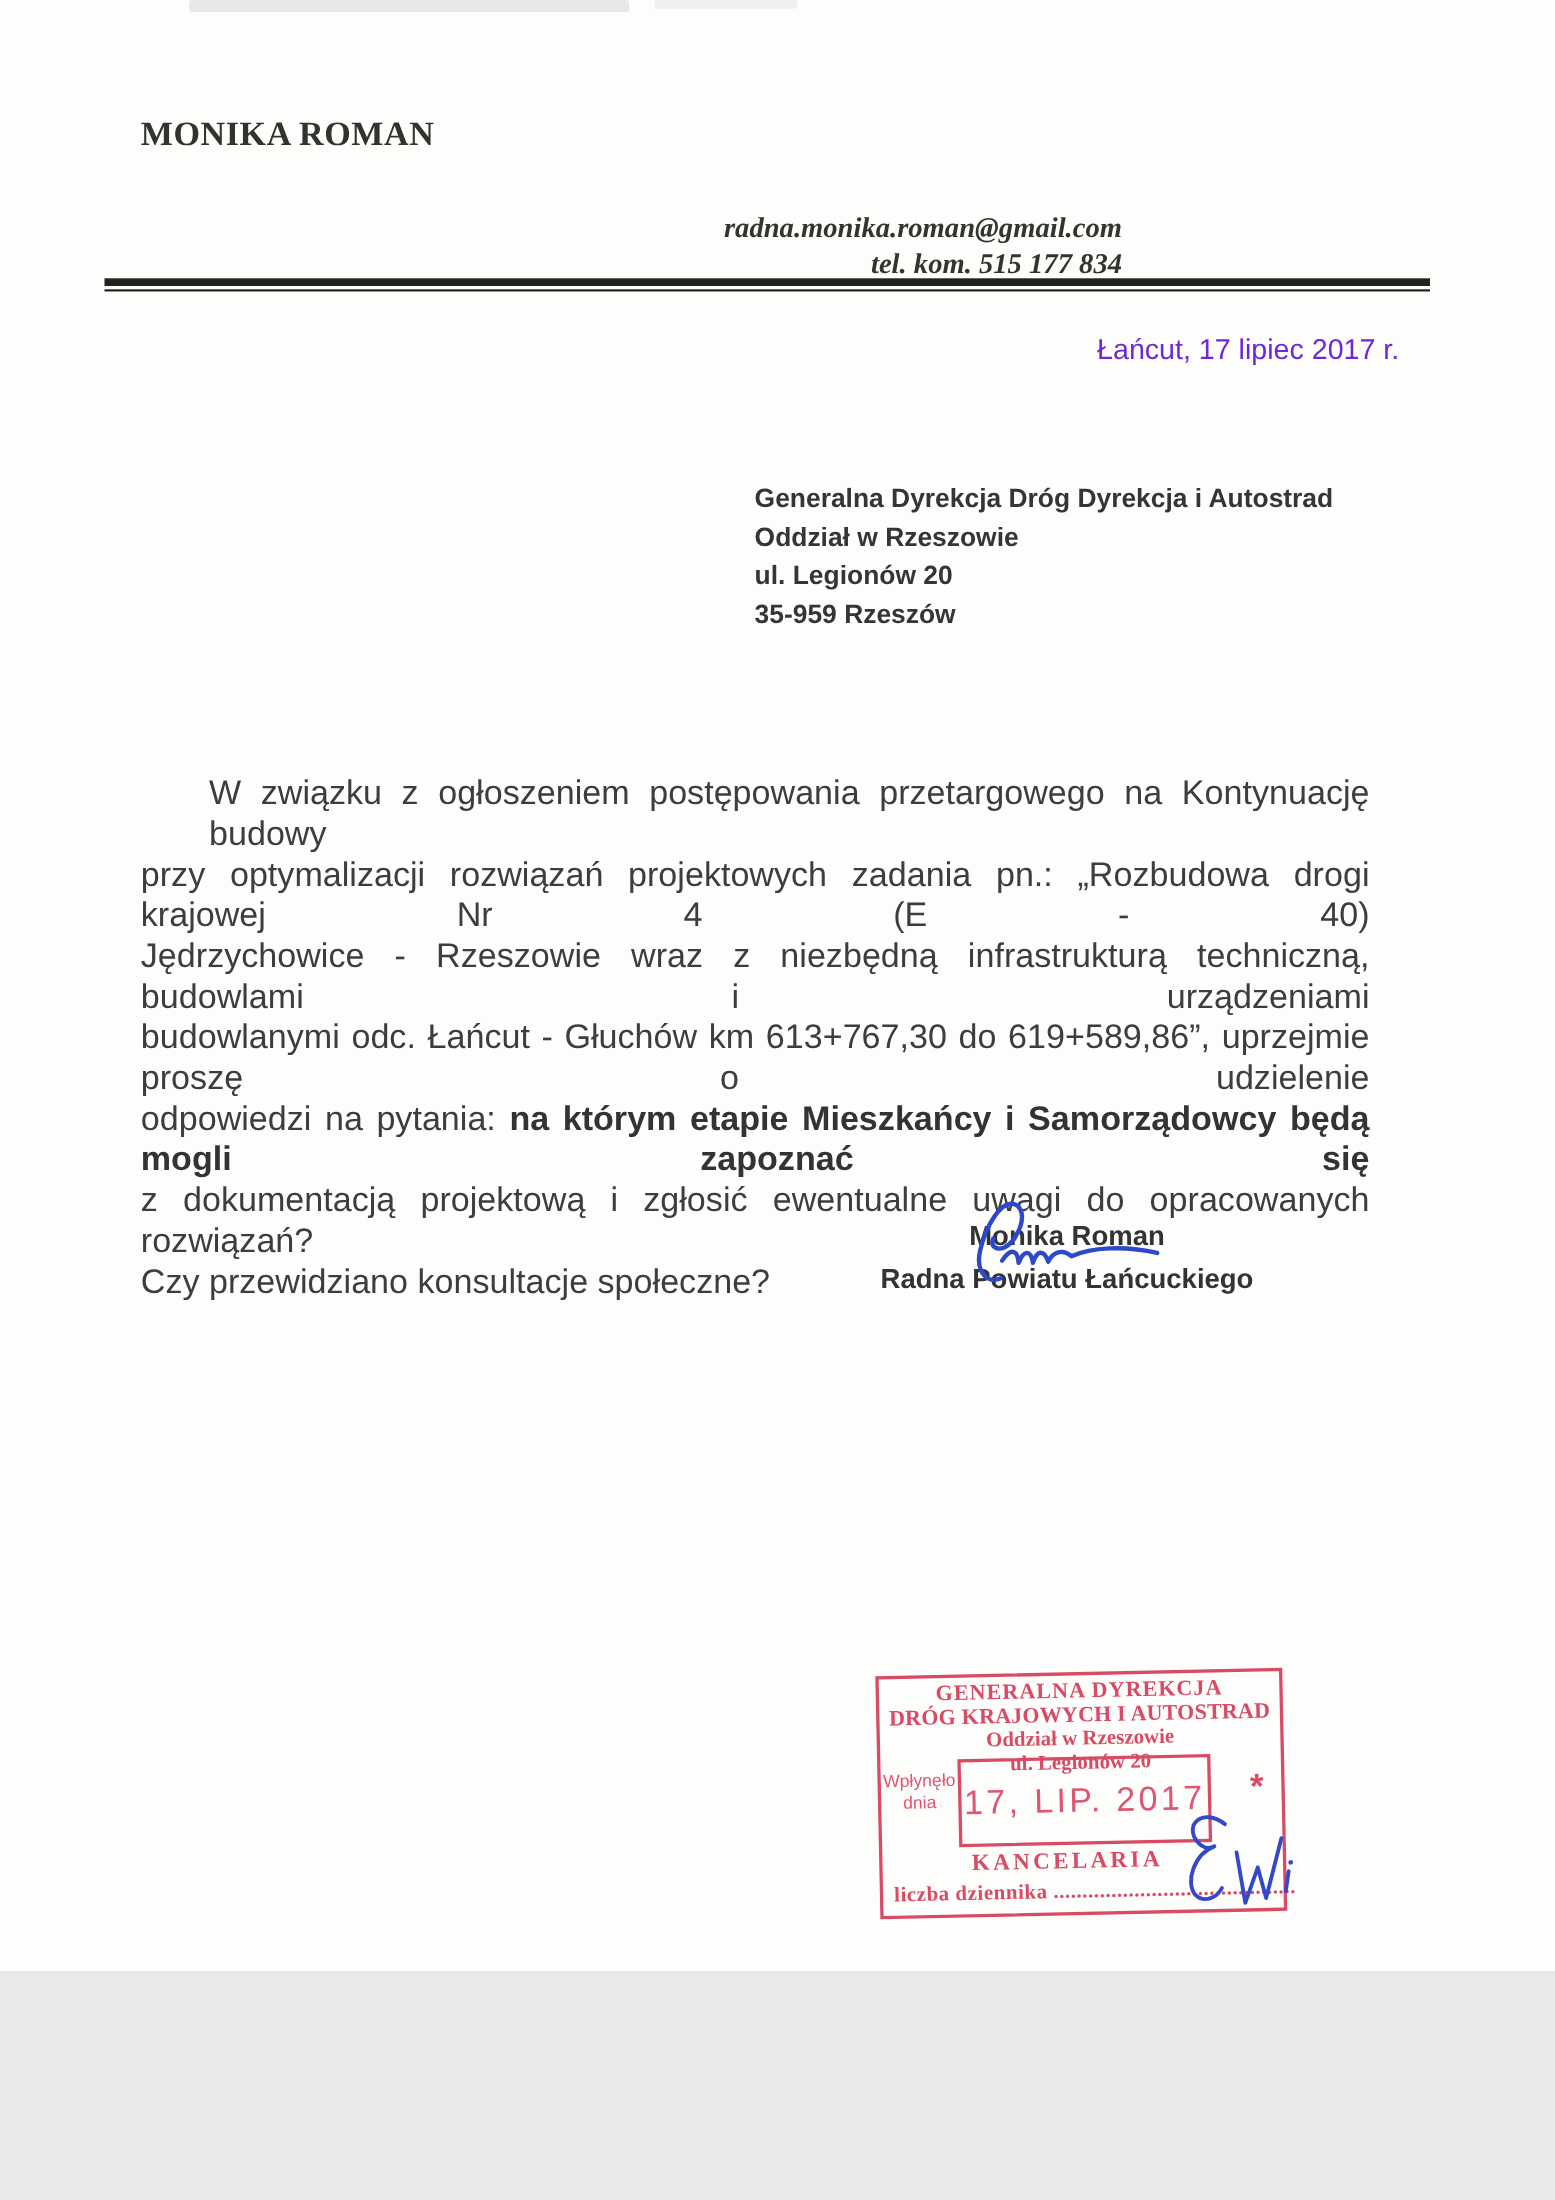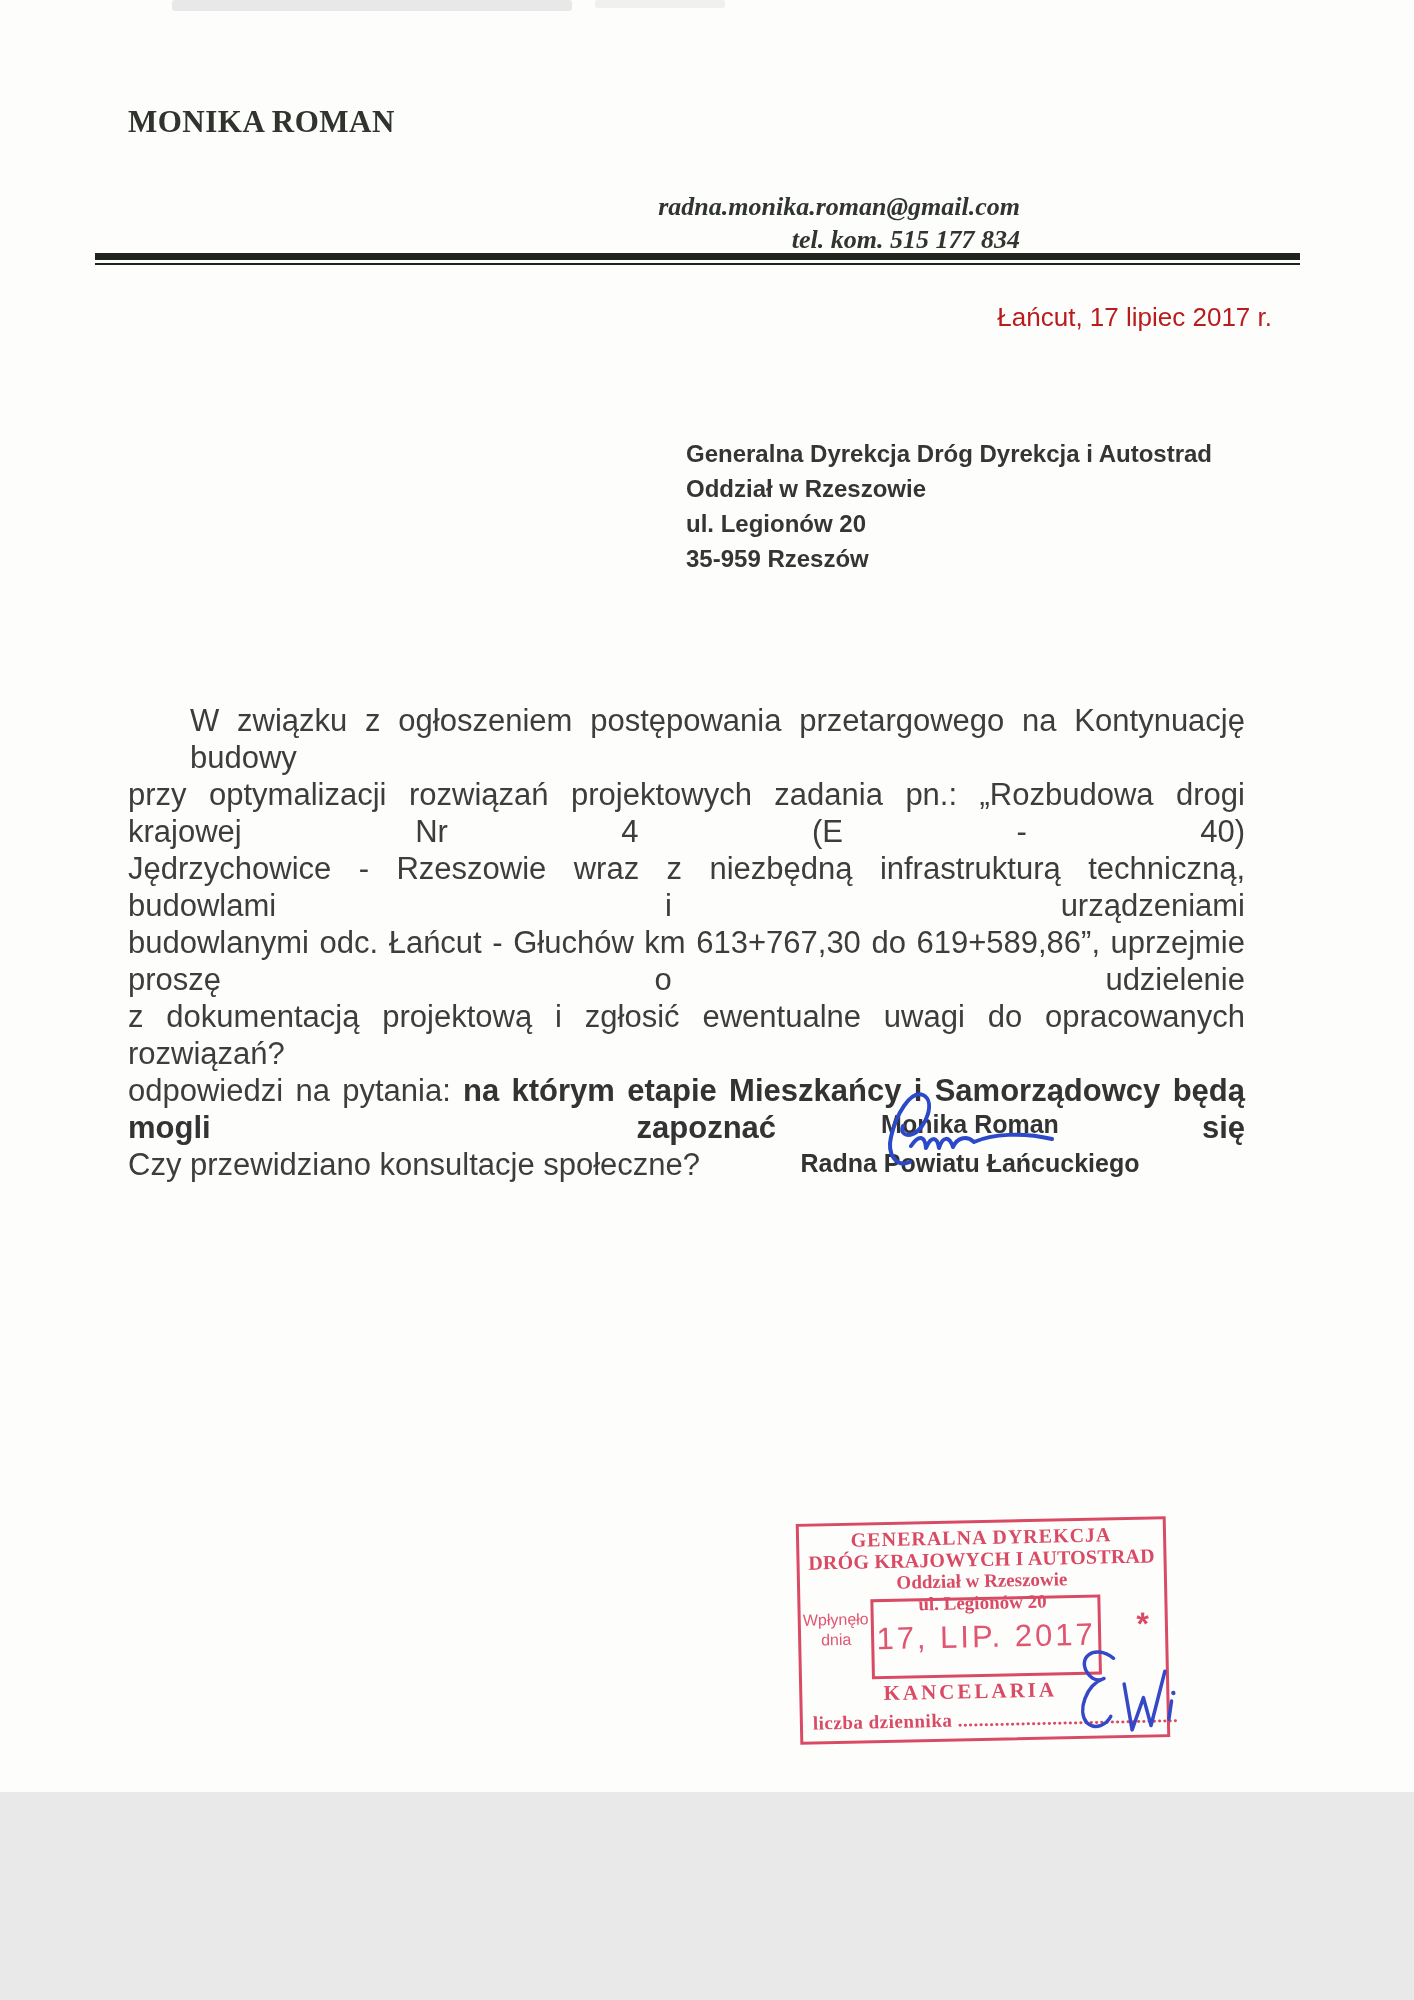--- a/index.html
+++ b/index.html
@@ -28,21 +28,21 @@
   }
   .rule{position:absolute; left:95px; width:1205px; height:12px;}
   .rule .thick{height:7px; background:#20241f;}
   .rule .thin{height:2px; background:#20241f; margin-top:3px;}
   .rule.header-rule{top:253px;}
   .rule.footer-rule{top:1808px; left:140px; width:1153px;}
   .rule.footer-rule .thick{height:6px;}
 
   .dateline{
     position:absolute; right:142px; top:302px;
-    font-size:26px; color:#b91c1c; white-space:nowrap;
+    font-size:26px; color:#6d28d9; white-space:nowrap;
   }
 
   .recipient{
     position:absolute; left:686px; top:436px;
     font-weight:bold; font-size:24px; line-height:35px; color:#353535; white-space:nowrap;
   }
 
   .body-text{
     position:absolute; left:128px; top:702px; width:1117px;
     font-size:31px; color:#3d3d3d;
@@ -122,22 +122,22 @@
     <div>Oddział w Rzeszowie</div>
     <div>ul. Legionów 20</div>
     <div>35-959 Rzeszów</div>
   </div>
 
   <div class="body-text">
     <div class="body-line indent">W związku z ogłoszeniem postępowania przetargowego na Kontynuację budowy</div>
     <div class="body-line">przy optymalizacji rozwiązań projektowych zadania pn.: „Rozbudowa drogi krajowej Nr 4 (E - 40)</div>
     <div class="body-line">Jędrzychowice - Rzeszowie wraz z niezbędną infrastrukturą techniczną, budowlami i urządzeniami</div>
     <div class="body-line">budowlanymi odc. Łańcut - Głuchów km 613+767,30 do 619+589,86”, uprzejmie proszę o udzielenie</div>
+    <div class="body-line"><span>odpowiedzi na pytania: </span><span class="b">na którym etapie Mieszkańcy i Samorządowcy będą mogli zapoznać się</span></div>
     <div class="body-line b">z dokumentacją projektową i zgłosić ewentualne uwagi do opracowanych rozwiązań?</div>
-    <div class="body-line"><span>odpowiedzi na pytania: </span><span class="b">na którym etapie Mieszkańcy i Samorządowcy będą mogli zapoznać się</span></div>
     <div class="body-line b noj">Czy przewidziano konsultacje społeczne?</div>
   </div>
 
   <div class="signature">
     <svg class="sig-scribble" viewBox="0 0 200 90">
       <g fill="none" stroke="#2b49c9" stroke-width="4" stroke-linecap="round" stroke-linejoin="round">
         <path d="M 30 80 C 16 86, 7 72, 11 55 C 16 33, 30 8, 43 13 C 56 19, 46 46, 33 52 C 26 55, 20 51, 23 44"></path>
         <path d="M 31 64 C 39 52, 45 54, 46 66 C 51 54, 57 54, 59 66 C 63 54, 69 54, 73 65 C 77 56, 86 53, 94 60 C 112 52, 142 50, 172 57"></path>
       </g>
     </svg>

